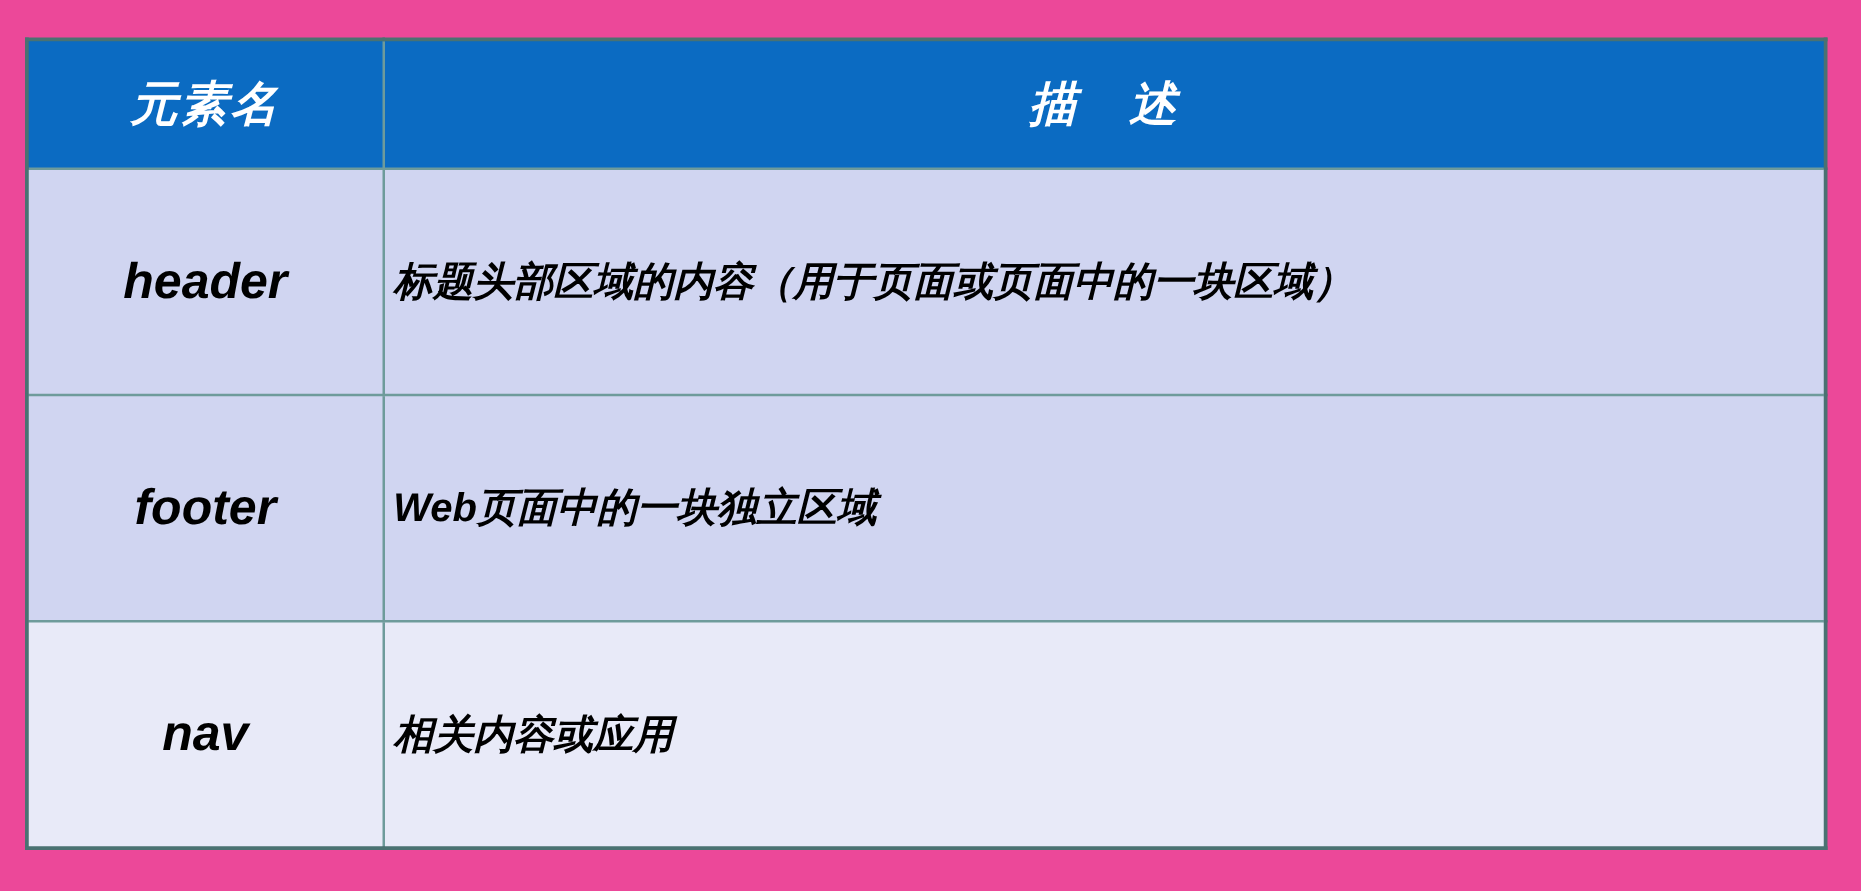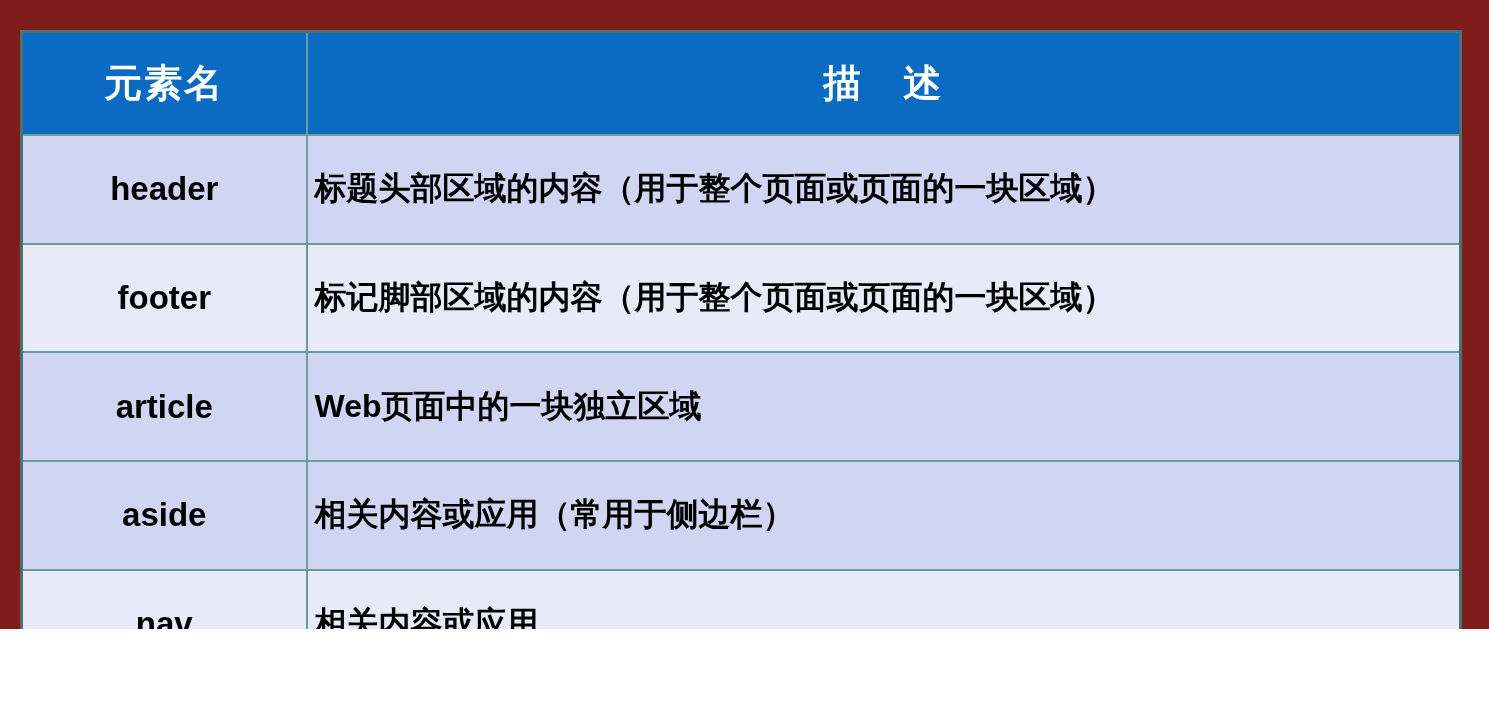--- a/index.html
+++ b/index.html
@@ -4,23 +4,24 @@
 <style>
   html, body {
     margin: 0;
     padding: 0;
     background: #ffffff;
     font-family: "Liberation Sans", "DejaVu Sans", sans-serif;
   }
   .page {
     position: relative;
     width: 1489px;
-    height: 629px;
-    background: #7f1d1d;
+    height: 713px;
+    background: #ec4899;
     overflow: hidden;
+    font-style: italic;
   }
   table.elements-table {
     position: absolute;
     left: 20px;
     top: 30px;
     width: 1441px;
     height: 650px;
     border-collapse: collapse;
     table-layout: fixed;
   }
@@ -42,21 +43,21 @@
     font-weight: bold;
     text-align: center;
     vertical-align: middle;
     letter-spacing: 2px;
   }
   tbody tr { height: 91px; }
   tbody tr.odd  td { background: var(--row-odd-bg, #d0d5f1); }
   tbody tr.even td { background: var(--row-even-bg, #e8eaf8); }
   td.el {
     color: var(--text-color, #000000);
-    font-size: 33px;
+    font-size: 40px;
     font-weight: bold;
     text-align: center;
     vertical-align: middle;
     margin-top: 36px;
   }
   td.desc {
     color: var(--text-color, #000000);
     font-size: 32px;
     font-weight: bold;
     text-align: left;
@@ -75,33 +76,25 @@
     </colgroup>
     <thead>
       <tr>
         <th>元素名</th>
         <th>描　述</th>
       </tr>
     </thead>
     <tbody>
       <tr class="odd">
         <td class="el">header</td>
-        <td class="desc">标题头部区域的内容（用于整个页面或页面的一块区域）</td>
-      </tr>
-      <tr class="even">
-        <td class="el">footer</td>
-        <td class="desc">标记脚部区域的内容（用于整个页面或页面的一块区域）</td>
+        <td class="desc">标题头部区域的内容（用于页面或页面中的一块区域）</td>
       </tr>
       <tr class="odd">
-        <td class="el">article</td>
+        <td class="el">footer</td>
         <td class="desc">Web页面中的一块独立区域</td>
-      </tr>
-      <tr class="odd">
-        <td class="el">aside</td>
-        <td class="desc">相关内容或应用（常用于侧边栏）</td>
       </tr>
       <tr class="even">
         <td class="el">nav</td>
         <td class="desc">相关内容或应用</td>
       </tr>
     </tbody>
   </table>
 </div>
 
 </body></html>

